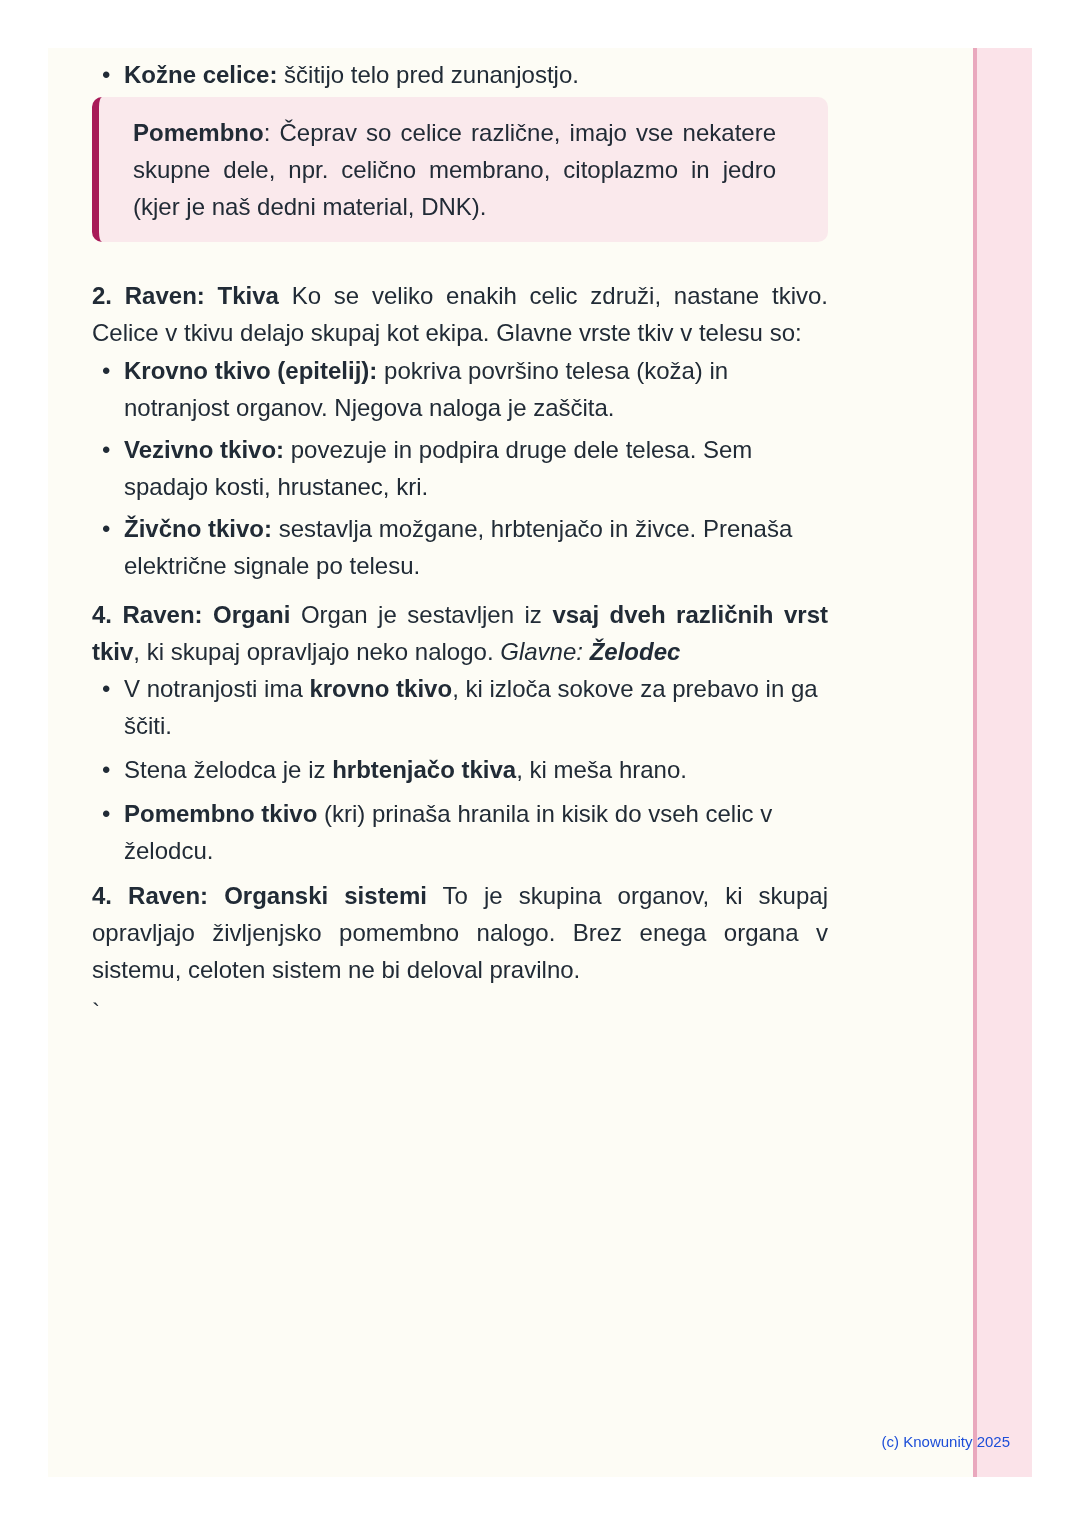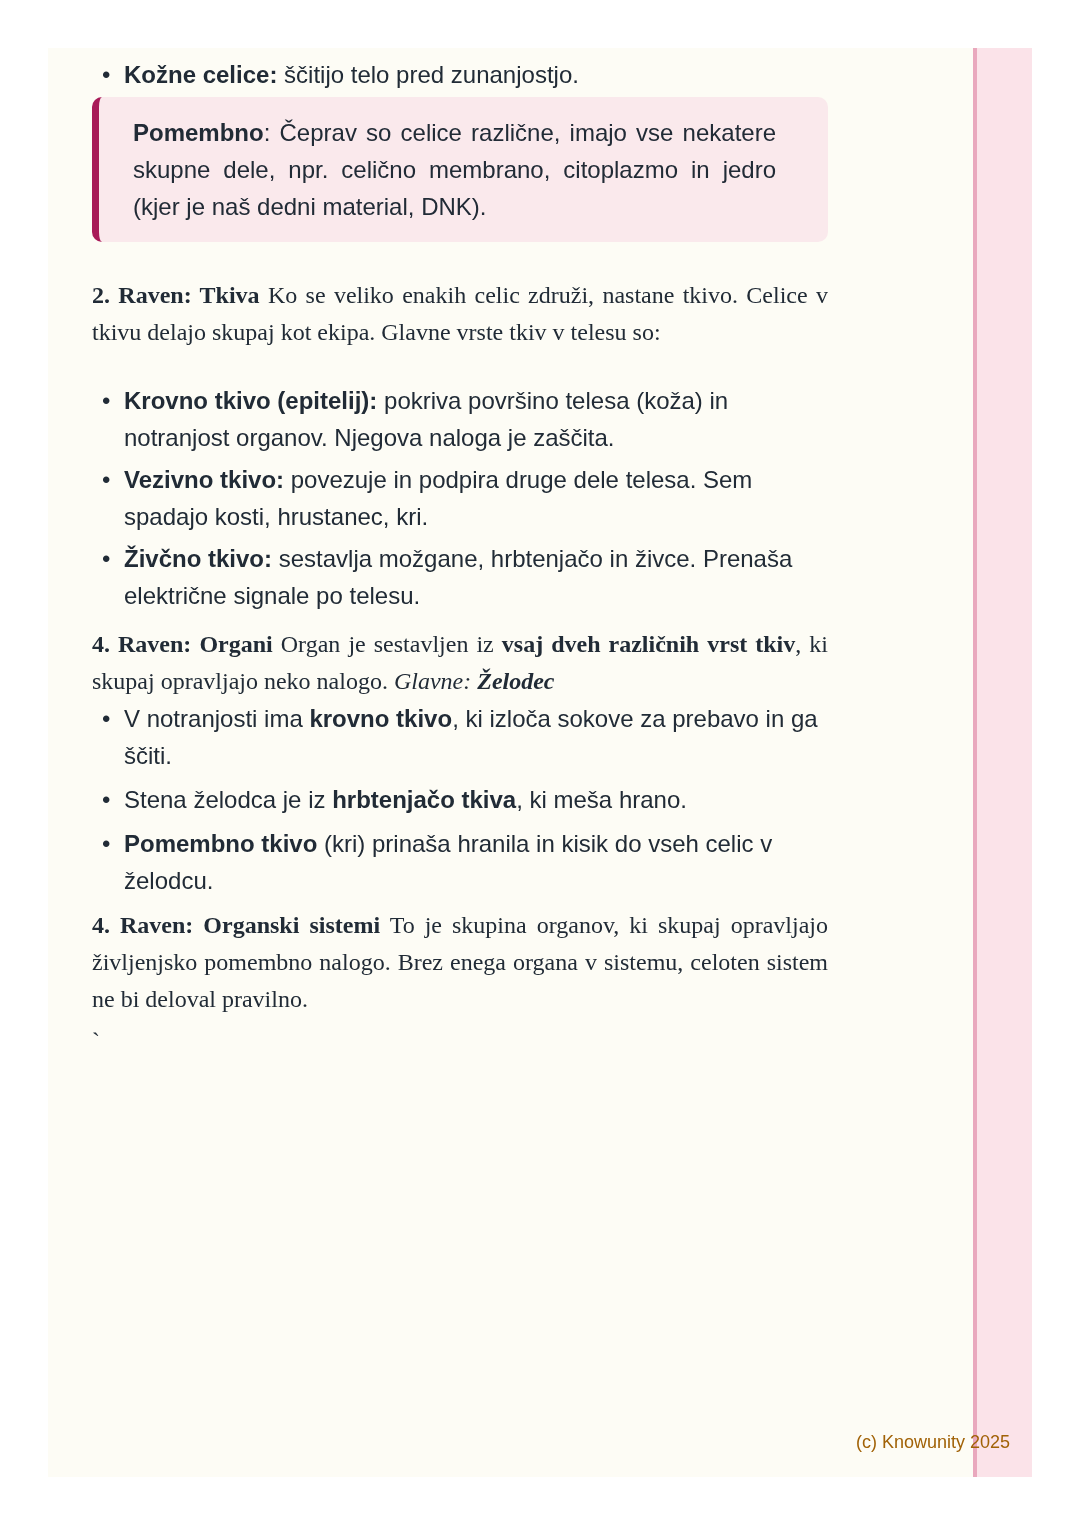--- a/index.html
+++ b/index.html
@@ -57,37 +57,37 @@
     top: 0;
   }
   .callout {
     margin-top: 4px;
     background: #fae9ec;
     border-left: 7px solid #a81a58;
     border-radius: 10px;
     padding: 17px 52px 17px 34px;
     text-align: justify;
   }
-  p { margin: 0; font-family: Liberation Serif, serif; }
+  p { margin: 0; }
   .para { text-align: justify; }
   .p2 { margin-top: 35px; }
-  .tissue-list { margin-top: 31px; }
+  .tissue-list { margin-top: 1px; }
   .tissue-list li { margin-bottom: 5px; }
   .p3 { margin-top: 12px; }
   .organ-list { margin-top: 0; }
   .organ-list li { margin-bottom: 7px; }
   .p4 { margin-top: 8px; }
   .stray { margin-top: 5px; }
   .footer {
     position: absolute;
     top: 1432px;
     right: 70px;
-    font-size: 18px;
+    font-size: 15px;
     line-height: 20px;
-    color: #a16207;
+    color: #1d4ed8;
     z-index: 2;
   }
   b { font-weight: 700; }
   i { font-style: italic; }
 </style>
 </head>
 <body>
 
 <div class="sheet">
 

